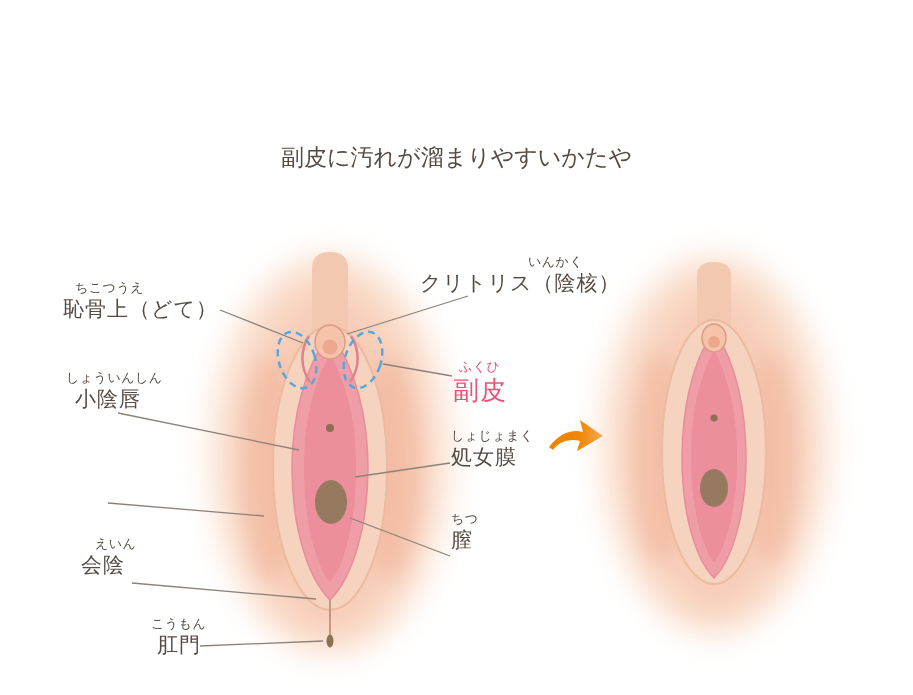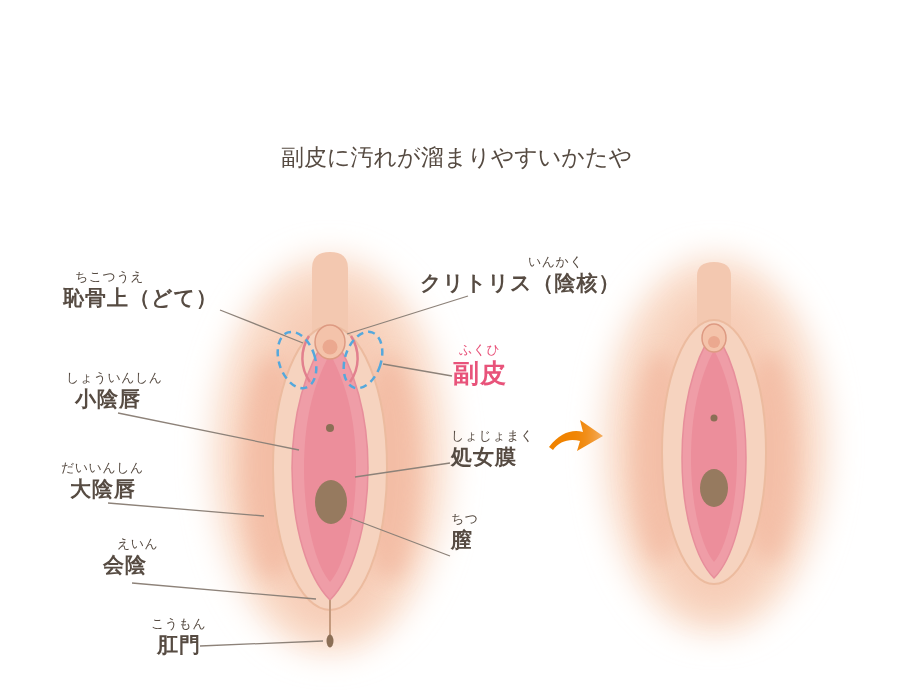--- a/index.html
+++ b/index.html
@@ -22,23 +22,23 @@
   }
   .title-text{font-size:38px;font-weight:bold;color:#5a4d44;letter-spacing:3px;}
 
   .description{
     position:absolute;left:0;right:0;top:140px;text-align:center;z-index:2;
     color:var(--text-dark);font-size:23px;line-height:35px;font-weight:500;
   }
 
   .label{position:absolute;color:var(--text-dark);z-index:2;line-height:1.15;}
   .furigana{display:block;font-size:13px;font-weight:400;letter-spacing:0.5px;}
-  .label-main{display:block;font-size:21px;font-weight:bold;letter-spacing:1px;margin-top:1px;}
+  .label-main{display:block;font-size:21px;font-weight:normal;letter-spacing:1px;margin-top:1px;}
 
-  .label.highlight{color:var(--highlight-pink);}
+  .label.highlight{color:var(--highlight-pink);margin-top:17px;}
   .label.highlight .label-main{font-size:26px;}
 
   .connector{stroke:var(--connector-gray);stroke-width:1.3;fill:none;}
   .guide-circle{stroke:var(--guide-circle-blue);stroke-width:2.5;fill:none;stroke-dasharray:7 5;}
   .arrow{fill:var(--arrow-orange);}
 </style>
 </head>
 <body>
 
 <div class="page">
@@ -105,36 +105,32 @@
       <circle cx="714" cy="418" r="3.5" fill="#8b6f56"></circle>
       <ellipse cx="714" cy="488" rx="14" ry="19" fill="#967a5f"></ellipse>
     </g>
   </svg>
 
 
   <div class="description">
     <div>副皮に汚れが溜まりやすいかたや</div>
   </div>
 
-  <div class="label" style="left:63px;top:270px;">
+  <div class="label" style="left:63px;top:281px;">
     <span class="furigana" style="padding-left:12px;">ちこつうえ</span>
     <span class="label-main">恥骨上（どて）</span>
   </div>
 
   <div class="label" style="left:66px;top:371px;">
     <span class="furigana">しょういんしん</span>
     <span class="label-main" style="padding-left:9px;">小陰唇</span>
   </div>
 
-  <div class="label" style="left:61px;top:461px;">
-    <span class="furigana">だいいんしん</span>
-    <span class="label-main" style="padding-left:9px;">大陰唇</span>
-  </div>
 
-  <div class="label" style="left:103px;top:537px;">
+  <div class="label" style="left:81px;top:537px;">
     <span class="furigana" style="padding-left:14px;">えいん</span>
     <span class="label-main">会陰</span>
   </div>
 
   <div class="label" style="left:151px;top:617px;">
     <span class="furigana">こうもん</span>
     <span class="label-main" style="padding-left:6px;">肛門</span>
   </div>
 
   <div class="label" style="left:420px;top:255px;">

